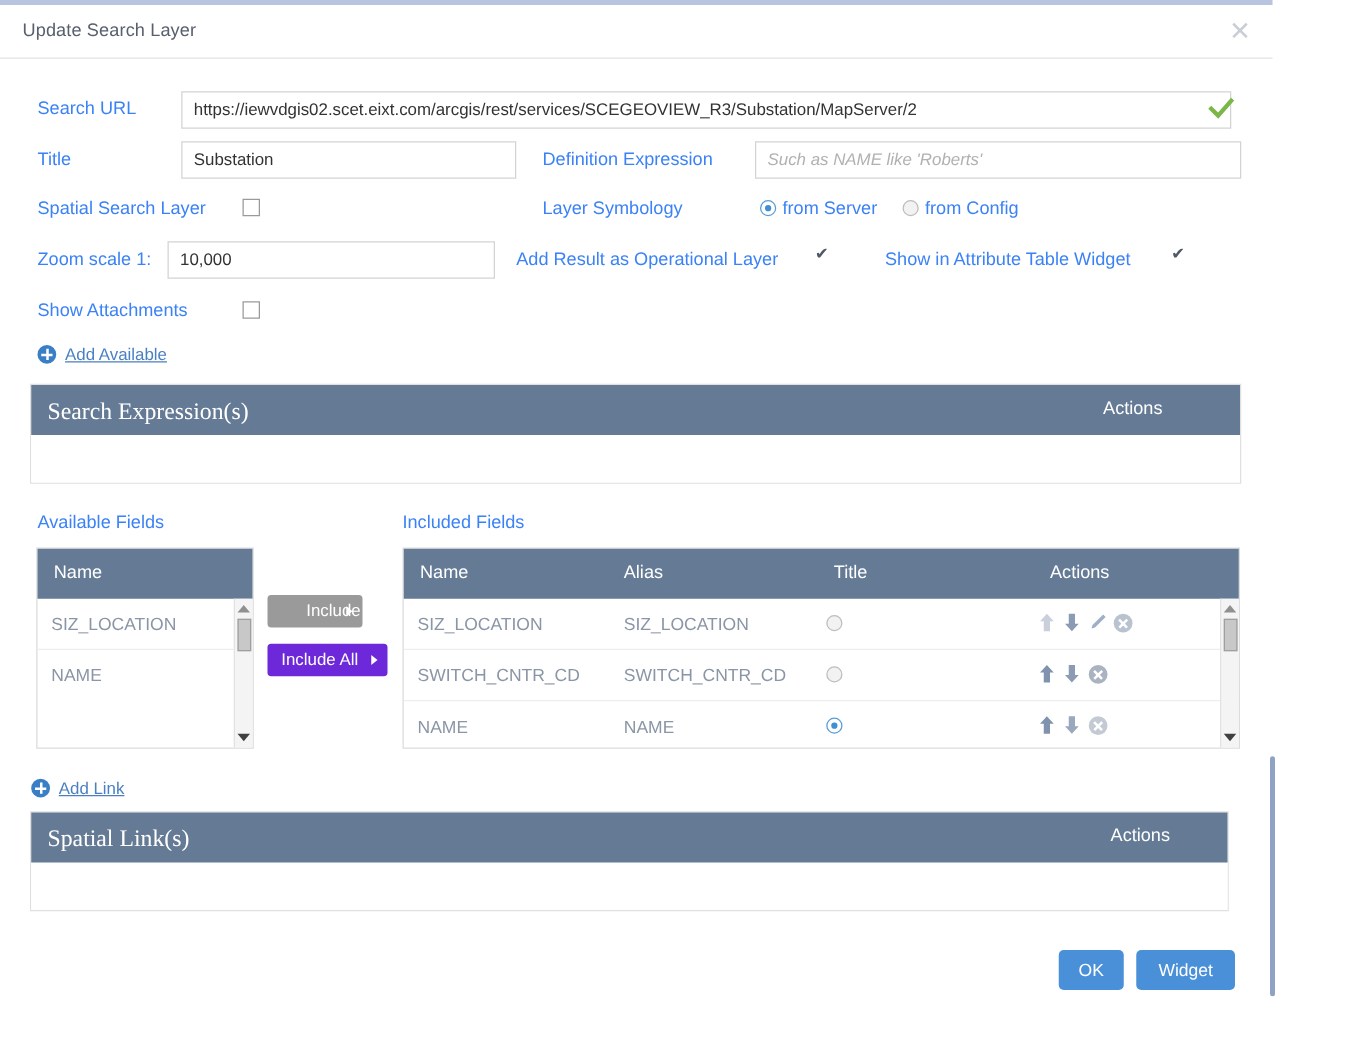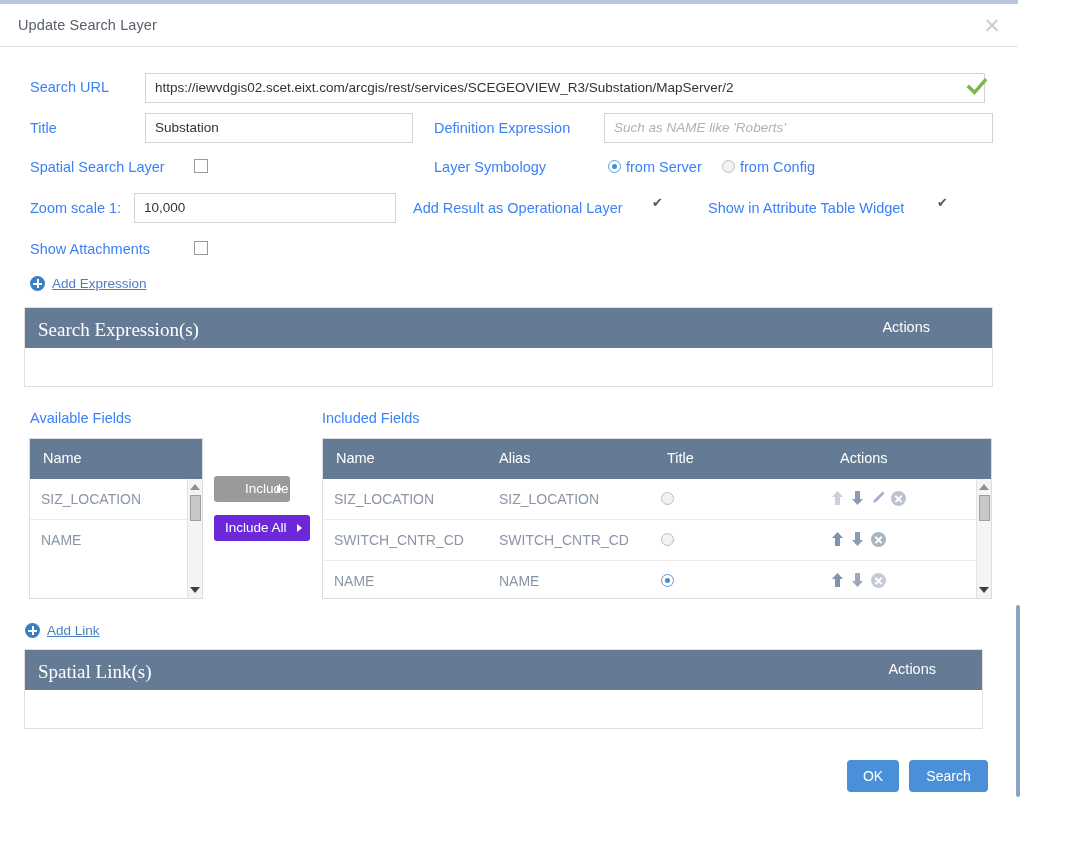--- a/index.html
+++ b/index.html
@@ -379,21 +379,21 @@
     <div class="lbl" style="left:413px; top:196px;">Add Result as Operational Layer</div>
     <div class="cbox borderless checked" style="left:652px; top:195px;"></div>
 
     <div class="lbl" style="left:708px; top:196px;">Show in Attribute Table Widget</div>
     <div class="cbox borderless checked" style="left:937px; top:195px;"></div>
 
     <div class="lbl" style="left:30px; top:237px;">Show Attachments</div>
     <div class="cbox" style="left:194px; top:237px;"></div>
 
     <div class="plus-circle" style="left:30px; top:272px;"></div>
-    <div class="addlink" style="left:52px; top:272px;">Add Expression</div>
+    <div class="addlink" style="left:52px; top:272px;">Add Available</div>
 
     <div class="panel" style="left:24px; top:303px; width:969px; height:80px;">
       <div class="panel-head">
         <span class="h-left">Search Expression(s)</span>
         <span class="h-right" style="right:62px;">Actions</span>
       </div>
       <div class="panel-body" style="height:38px;"></div>
     </div>
 
     <div class="lbl" style="left:30px; top:406px;">Available Fields</div>
@@ -509,20 +509,20 @@
         <span class="h-left">Spatial Link(s)</span>
         <span class="h-right" style="right:46px;">Actions</span>
       </div>
       <div class="panel-body" style="height:38px;"></div>
     </div>
 
     <div class="fbtn" style="left:847px; top:756px; width:52px;">
       <span>OK</span>
     </div>
     <div class="fbtn" style="left:909px; top:756px; width:79px;">
-      <span>Search</span>
+      <span>Widget</span>
     </div>
 
   </div>
 
   <div class="page-sbar-thumb"></div>
 
 </div>
 
 </body></html>

